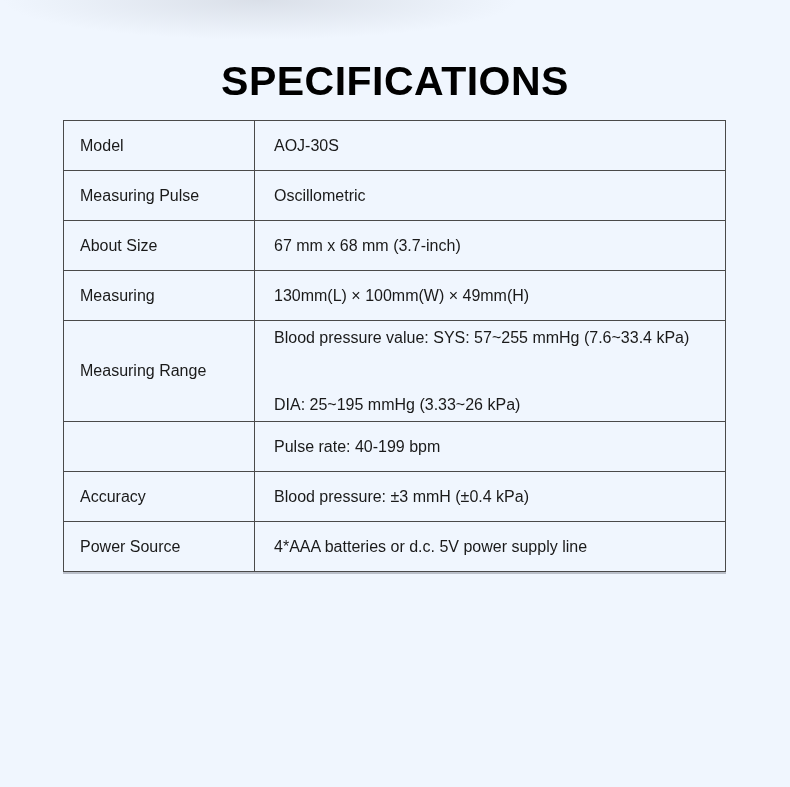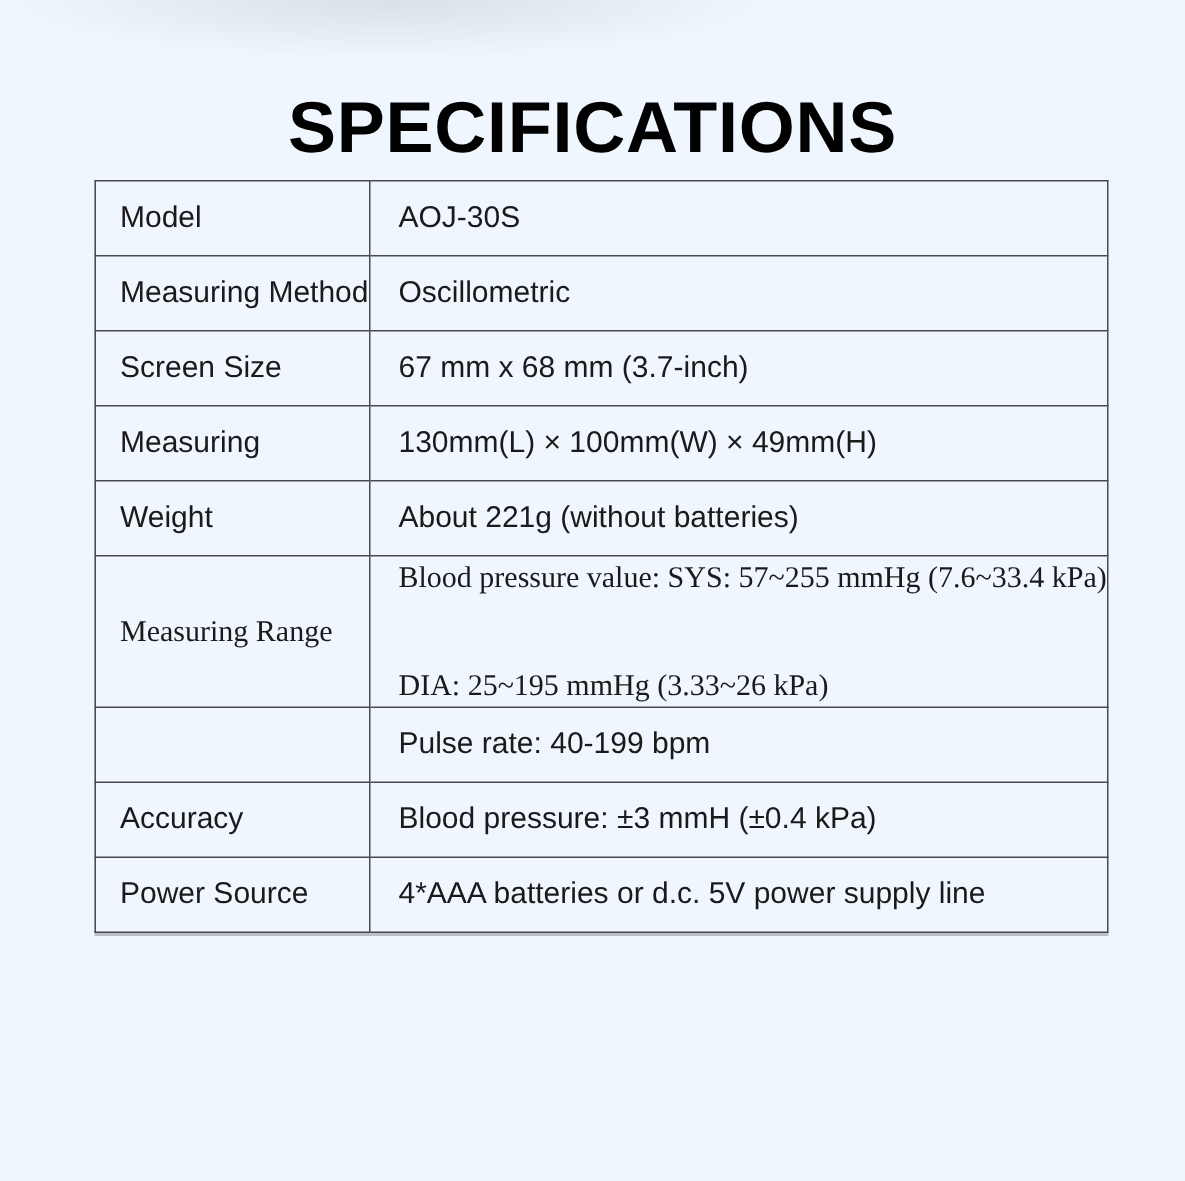--- a/index.html
+++ b/index.html
@@ -13,75 +13,71 @@
     .top-shade {
       position: absolute; left: 0; top: 0; width: 520px; height: 40px;
       background: radial-gradient(ellipse at 50% 0%, rgba(200,205,215,0.55) 0%, rgba(240,246,254,0) 70%);
       pointer-events: none;
     }
     .title {
       position: absolute; left: 0; top: 26px; width: 790px;
       text-align: center;
       font-family: "Liberation Sans", sans-serif;
       font-weight: bold;
-      font-size: 48px;
+      font-size: 41px;
       letter-spacing: 0.5px;
       color: #000;
       line-height: 56px;
     }
     table.spec {
       position: absolute; left: 63px; top: 120px;
       width: 663px;
       border-collapse: collapse;
-      font-size: 20px;
+      font-size: 16px;
       color: #1a1a1a;
       padding-left: 33px;
     }
     table.spec td {
       border: 1px solid #4a4a4a;
       padding: 0;
       vertical-align: middle;
       white-space: nowrap;
     }
     table.spec td.k { width: 174px; padding-left: 16px; }
     table.spec td.v { padding-left: 19px; }
     tr.r50 td { height: 49px; }
-    tr.r100 td { height: 100px; font-family: Liberation Serif, serif; }
+    tr.r100 td { height: 100px; }
     .line { display: block; }
     .line + .line { margin-top: 49px; }
     table.spec { box-shadow: 0 2px 0 rgba(150,155,165,0.6); }
   </style>
 </head>
 <body>
 
 <div class="top-shade"></div>
 
 <h1 class="title">SPECIFICATIONS</h1>
 
 <table class="spec">
   <tbody>
     <tr class="r50">
       <td class="k">Model</td>
       <td class="v">AOJ-30S</td>
     </tr>
     <tr class="r50">
-      <td class="k">Measuring Method</td>
+      <td class="k">Measuring Pulse</td>
       <td class="v">Oscillometric</td>
     </tr>
     <tr class="r50">
-      <td class="k">Screen Size</td>
+      <td class="k">About Size</td>
       <td class="v">67 mm x 68 mm (3.7-inch)</td>
     </tr>
     <tr class="r50">
       <td class="k">Measuring</td>
       <td class="v">130mm(L) × 100mm(W) × 49mm(H)</td>
-    </tr>
-    <tr class="r50">
-      <td class="k">Weight</td>
-      <td class="v">About 221g (without batteries)</td>
     </tr>
     <tr class="r100">
       <td class="k">Measuring Range</td>
       <td class="v">
         <span class="line">Blood pressure value: SYS: 57~255 mmHg (7.6~33.4 kPa)</span>
         <span class="line">DIA: 25~195 mmHg (3.33~26 kPa)</span>
       </td>
     </tr>
     <tr class="r50">
       <td class="k"></td>

